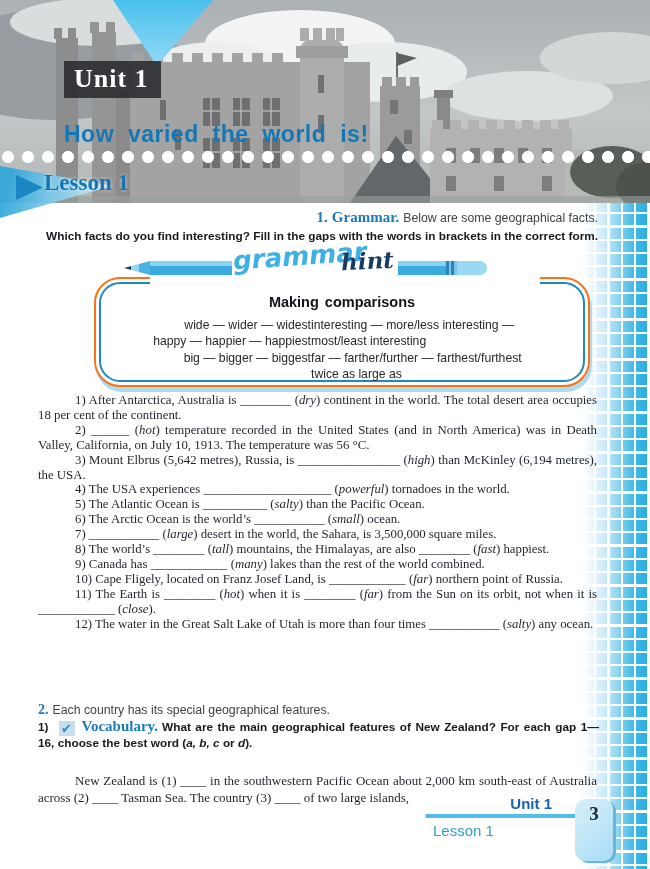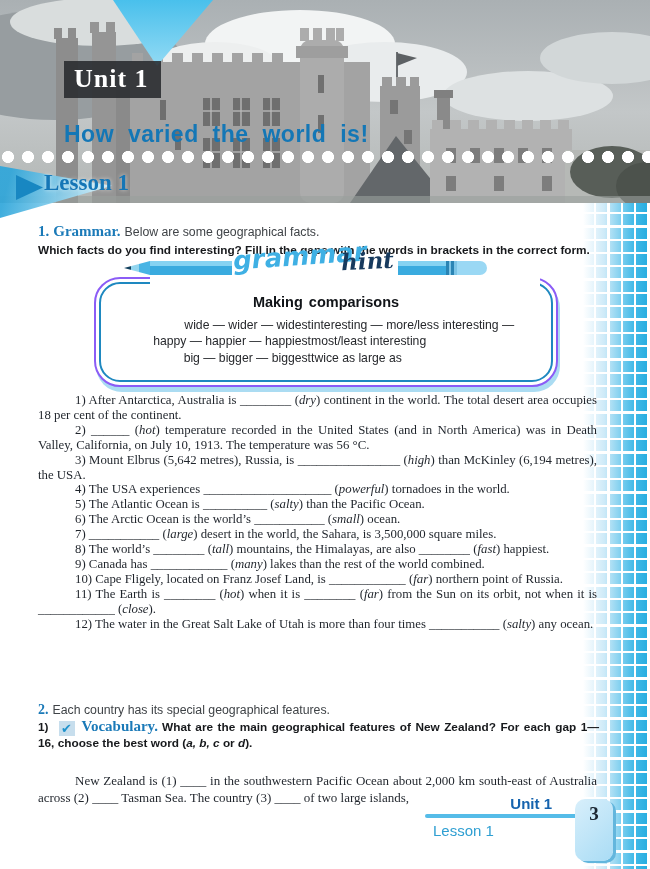--- a/index.html
+++ b/index.html
@@ -29,28 +29,28 @@
     font:bold 23px/1.1 "Liberation Serif",serif;text-shadow:0 0 4px rgba(255,255,255,.6);}
 
   
   .grid-strip{position:absolute;left:583px;top:201px;width:67px;height:668px;z-index:0;
     background:
       repeating-linear-gradient(to right,rgba(255,255,255,0) 0 11px,#fff 11px 13.3px),
       repeating-linear-gradient(to bottom,rgba(255,255,255,0) 0 11px,#fff 11px 13.3px),
       linear-gradient(to right,#ffffff 0%,#cdeaf8 32%,#44bbe8 75%,#22abdf 100%);}
 
   
-  .ex1{position:absolute;left:38px;top:222px;width:560px;z-index:2;}
+  .ex1{position:absolute;left:38px;top:208px;width:560px;z-index:2;text-align:right;}
   .ex-num,.ex-title{color:#1b7ab8;font:bold 15px/1.2 "Liberation Serif",serif;}
   .ex-intro{color:#3f4347;font:12.3px/1.2 "Liberation Sans",sans-serif;}
   .ex1-bold{margin-top:3px;color:#17191c;font:bold 11.8px/1.35 "Liberation Sans",sans-serif;}
 
   
   .hint-box{position:absolute;left:94px;top:277px;width:460px;height:106px;z-index:2;
-    border:2px solid #8b5cf6;border-radius:26px;box-shadow:2px 5px 0 #abdcf2;background:#fff;}
+    border:2px solid #f97316;border-radius:26px;box-shadow:2px 5px 0 #abdcf2;background:#fff;padding-left:32px;}
   .hint-box-inner{position:absolute;inset:3px;border:2px solid #1e88c0;border-radius:21px;}
   .hint-cover{position:absolute;left:150px;top:268px;width:390px;height:19px;background:#fff;z-index:3;}
   .hint-heading{margin-top:11px;text-align:center;color:#111418;
     font:bold 14.5px/1.1 "Liberation Sans",sans-serif;word-spacing:2px;}
   .hint-cols{display:flex;margin:6px 8px 0 12px;color:#26282c;
     font:12.2px/16.5px "Liberation Sans",sans-serif;}
   .hint-col-left{width:198px;flex:none;text-align:right;}
   .hint-col-right{flex:1;}
   .pencil-left{position:absolute;left:150px;top:261px;width:82px;height:14px;z-index:4;
     background:linear-gradient(#86d3f2 0 35%,#3aabdf 35%);}
@@ -241,20 +241,21 @@
       <div class="hint-heading" data-interactable="false">Making comparisons</div>
       <div class="hint-cols" data-interactable="false">
         <div class="hint-col-left" data-interactable="false">
             <div data-interactable="false">wide — wider — widest</div>
             <div data-interactable="false">happy — happier — happiest</div>
             <div data-interactable="false">big — bigger — biggest</div>
           </div>
         <div class="hint-col-right" data-interactable="false">
             <div data-interactable="false">interesting — more/less interesting —</div>
             <div data-interactable="false">most/least interesting</div>
+            <div data-interactable="false">far — farther/further — farthest/furthest</div>
             <div data-interactable="false">twice as large as</div>
           </div>
       </div>
     </div>
   </div>
   <div class="hint-cover" data-interactable="false"></div>
   <div class="pencil-left" data-interactable="false"></div>
   <div class="hint-word1" data-interactable="false">grammar</div>
   <div class="hint-word2" data-interactable="false">hint</div>
   <div class="pencil-right" data-interactable="false"></div>

